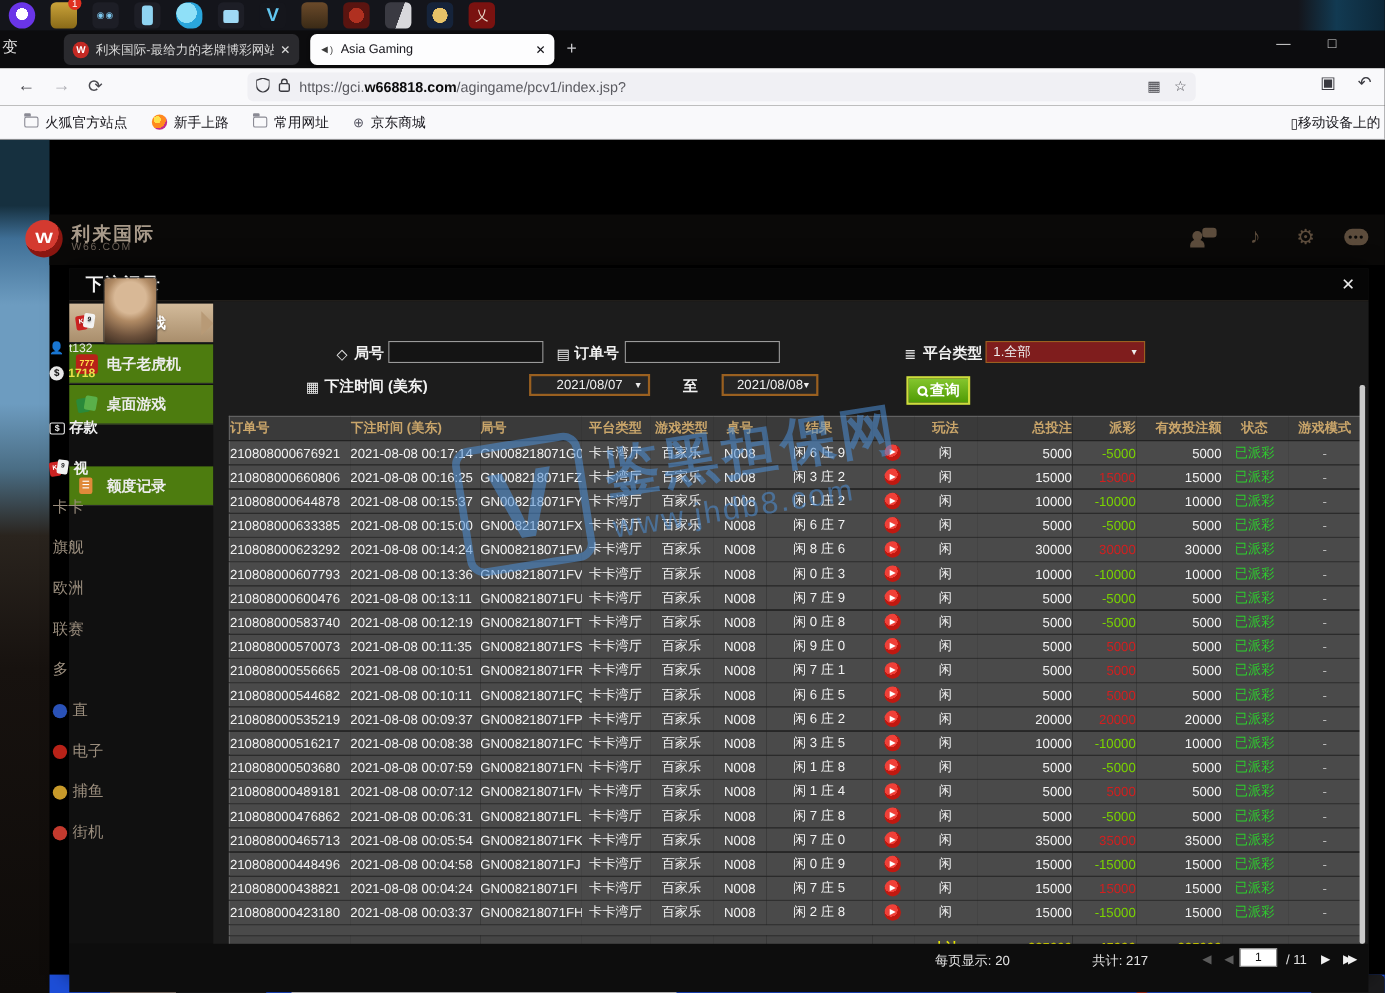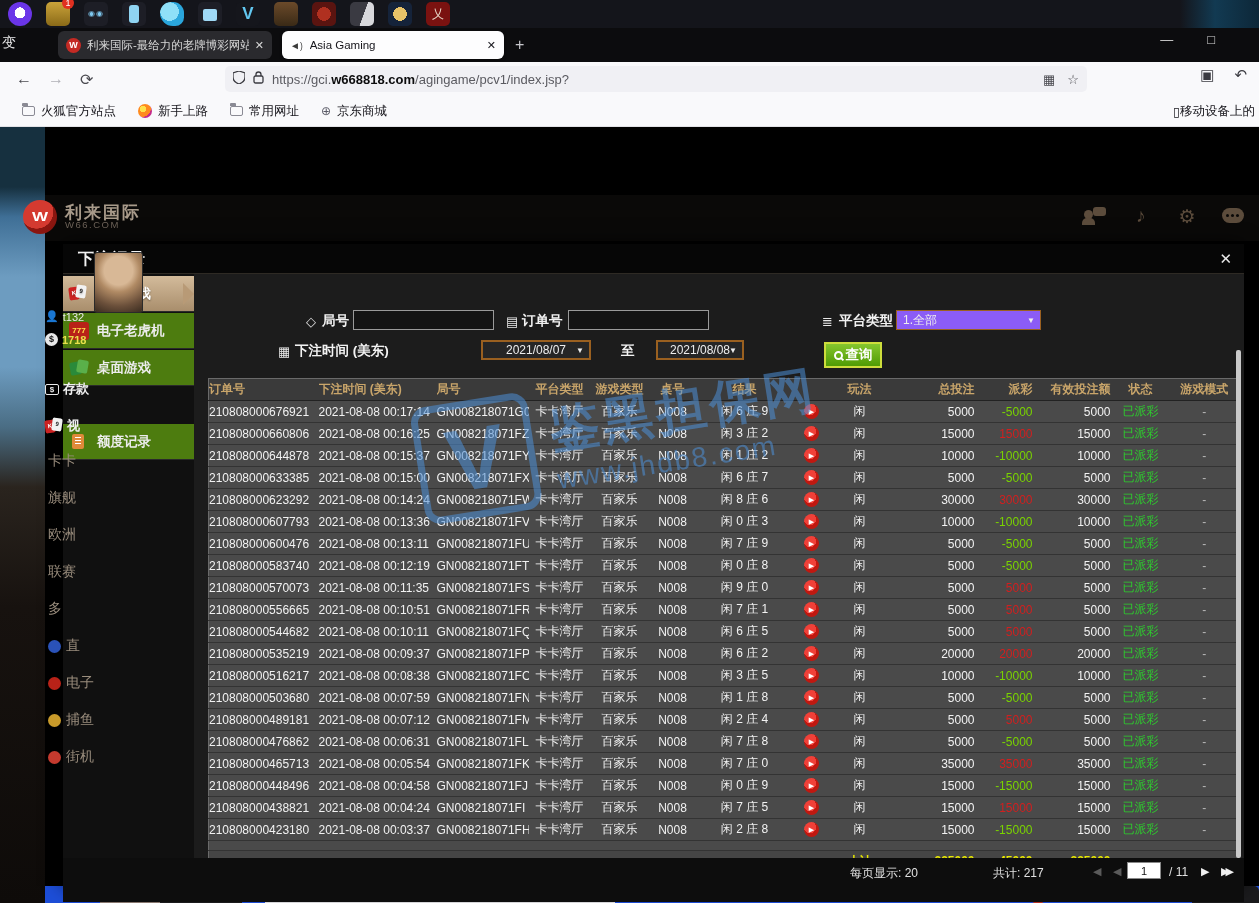--- a/index.html
+++ b/index.html
@@ -103,21 +103,21 @@
   .greencards-ico:before{content:"";position:absolute;left:1px;top:3px;width:11px;height:13px;background:#2a8a3a;border-radius:2px;transform:rotate(-10deg);}
   .greencards-ico:after{content:"";position:absolute;left:8px;top:1px;width:11px;height:13px;background:#5ab04a;border-radius:2px;transform:rotate(10deg);}
   .gem-ico:before{content:"◆";position:absolute;left:2px;top:-1px;color:#e8c340;font-size:17px;}
   .doc-ico:before{content:"";position:absolute;left:3px;top:1px;width:12px;height:15px;background:#e08a3a;border-radius:2px;}
   .doc-ico:after{content:"";position:absolute;left:6px;top:4px;width:6px;height:1.5px;background:#fff;box-shadow:0 3px #fff,0 6px #fff;}
 
   .modal-content{position:absolute;left:131px;top:30px;width:1050px;height:612px;background:#1c1c1c;}
   .filter-label{position:absolute;color:#f2f2f2;font-size:13.5px;font-weight:bold;white-space:nowrap;}
   .filter-ico{position:absolute;color:#e8e8e8;font-size:13px;}
   .f-input{position:absolute;height:20px;background:#141414;border:1px solid #9a9a9a;color:#ddd;font-size:12px;padding:0 4px;}
-  .f-select{position:absolute;height:20px;background:#8b5cf6;border:1px solid #9a6020;color:#eee;font-size:12px;display:flex;align-items:center;padding:0 6px;}
+  .f-select{position:absolute;height:20px;background:#7f1d1d;border:1px solid #9a6020;color:#eee;font-size:12px;display:flex;align-items:center;padding:0 6px;}
   .f-select .arr{position:absolute;right:5px;font-size:8px;color:#eee;}
   .date-select{border-width:2px;background:#262626;justify-content:center;}
   .btn-query{position:absolute;left:630px;top:68px;width:58px;height:26px;background:linear-gradient(#85c62e,#4f9b04);border:2px solid #cddd3c;color:#fff;font-size:13.5px;font-weight:bold;display:flex;align-items:center;justify-content:center;gap:3px;}
   .lens{display:inline-block;width:9px;height:9px;border:2px solid #fff;border-radius:50%;position:relative;}
   .lens:after{content:"";position:absolute;right:-3px;bottom:-2px;width:4px;height:2px;background:#fff;transform:rotate(45deg);}
 
   
   .bet-table{position:absolute;left:14px;top:104px;width:1030px;border-collapse:collapse;table-layout:fixed;border:1px solid #6a6a6a;}
   .bet-table td{height:22px;font-size:12px;color:#f2f2f2;border-bottom:1px solid #333;overflow:hidden;white-space:nowrap;padding:0;}
   .bet-table thead td{background:#3a3a3a;color:#c9a56a;font-weight:bold;border-bottom:1px solid #222;}
@@ -640,21 +640,21 @@
                 <td class="c-status">已派彩</td>
                 <td class="c-mode">-</td>
               </tr>
               <tr>
                 <td class="c-order">210808000489181</td>
                 <td class="c-time">2021-08-08 00:07:12</td>
                 <td class="c-game">GN008218071FM</td>
                 <td class="c-plat">卡卡湾厅</td>
                 <td class="c-type">百家乐</td>
                 <td class="c-table">N008</td>
-                <td class="c-result">闲 2 庄 4</td>
+                <td class="c-result">闲 1 庄 4</td>
                 <td class="c-play"><span class="play-btn">▶</span></td>
                 <td class="c-method">闲</td>
                 <td class="c-bet">5000</td>
                 <td class="c-pay pos">5000</td>
                 <td class="c-valid">5000</td>
                 <td class="c-status">已派彩</td>
                 <td class="c-mode">-</td>
               </tr>
               <tr>
                 <td class="c-order">210808000476862</td>

